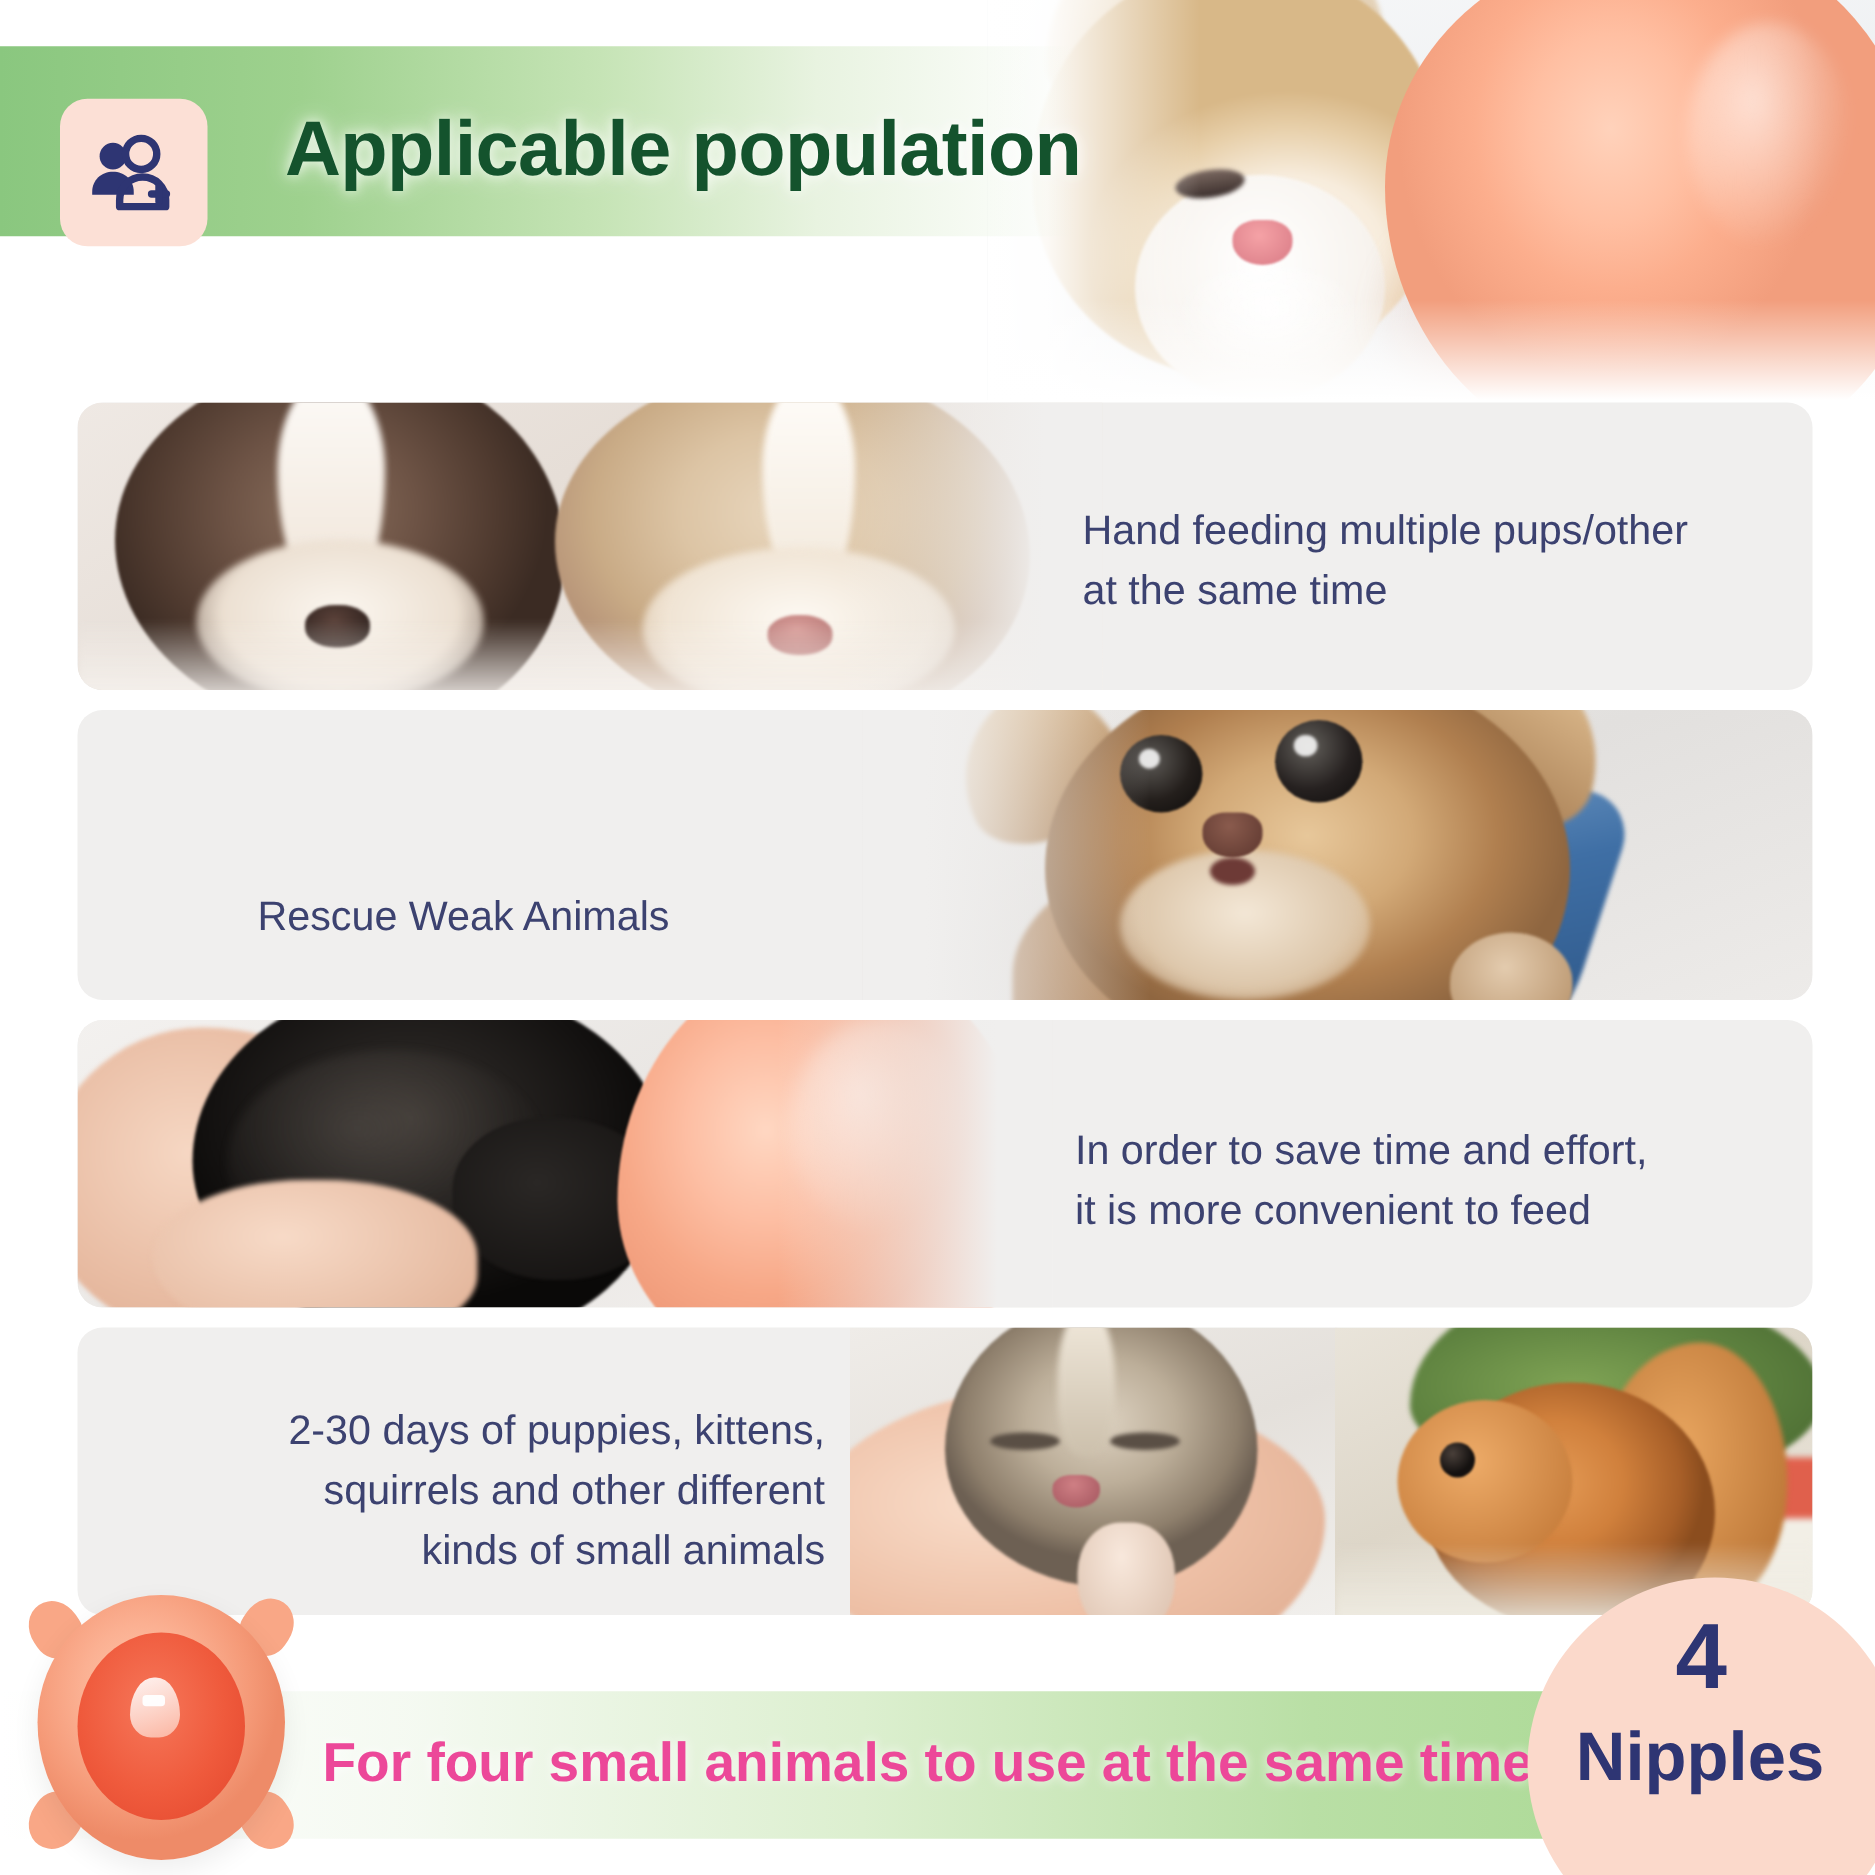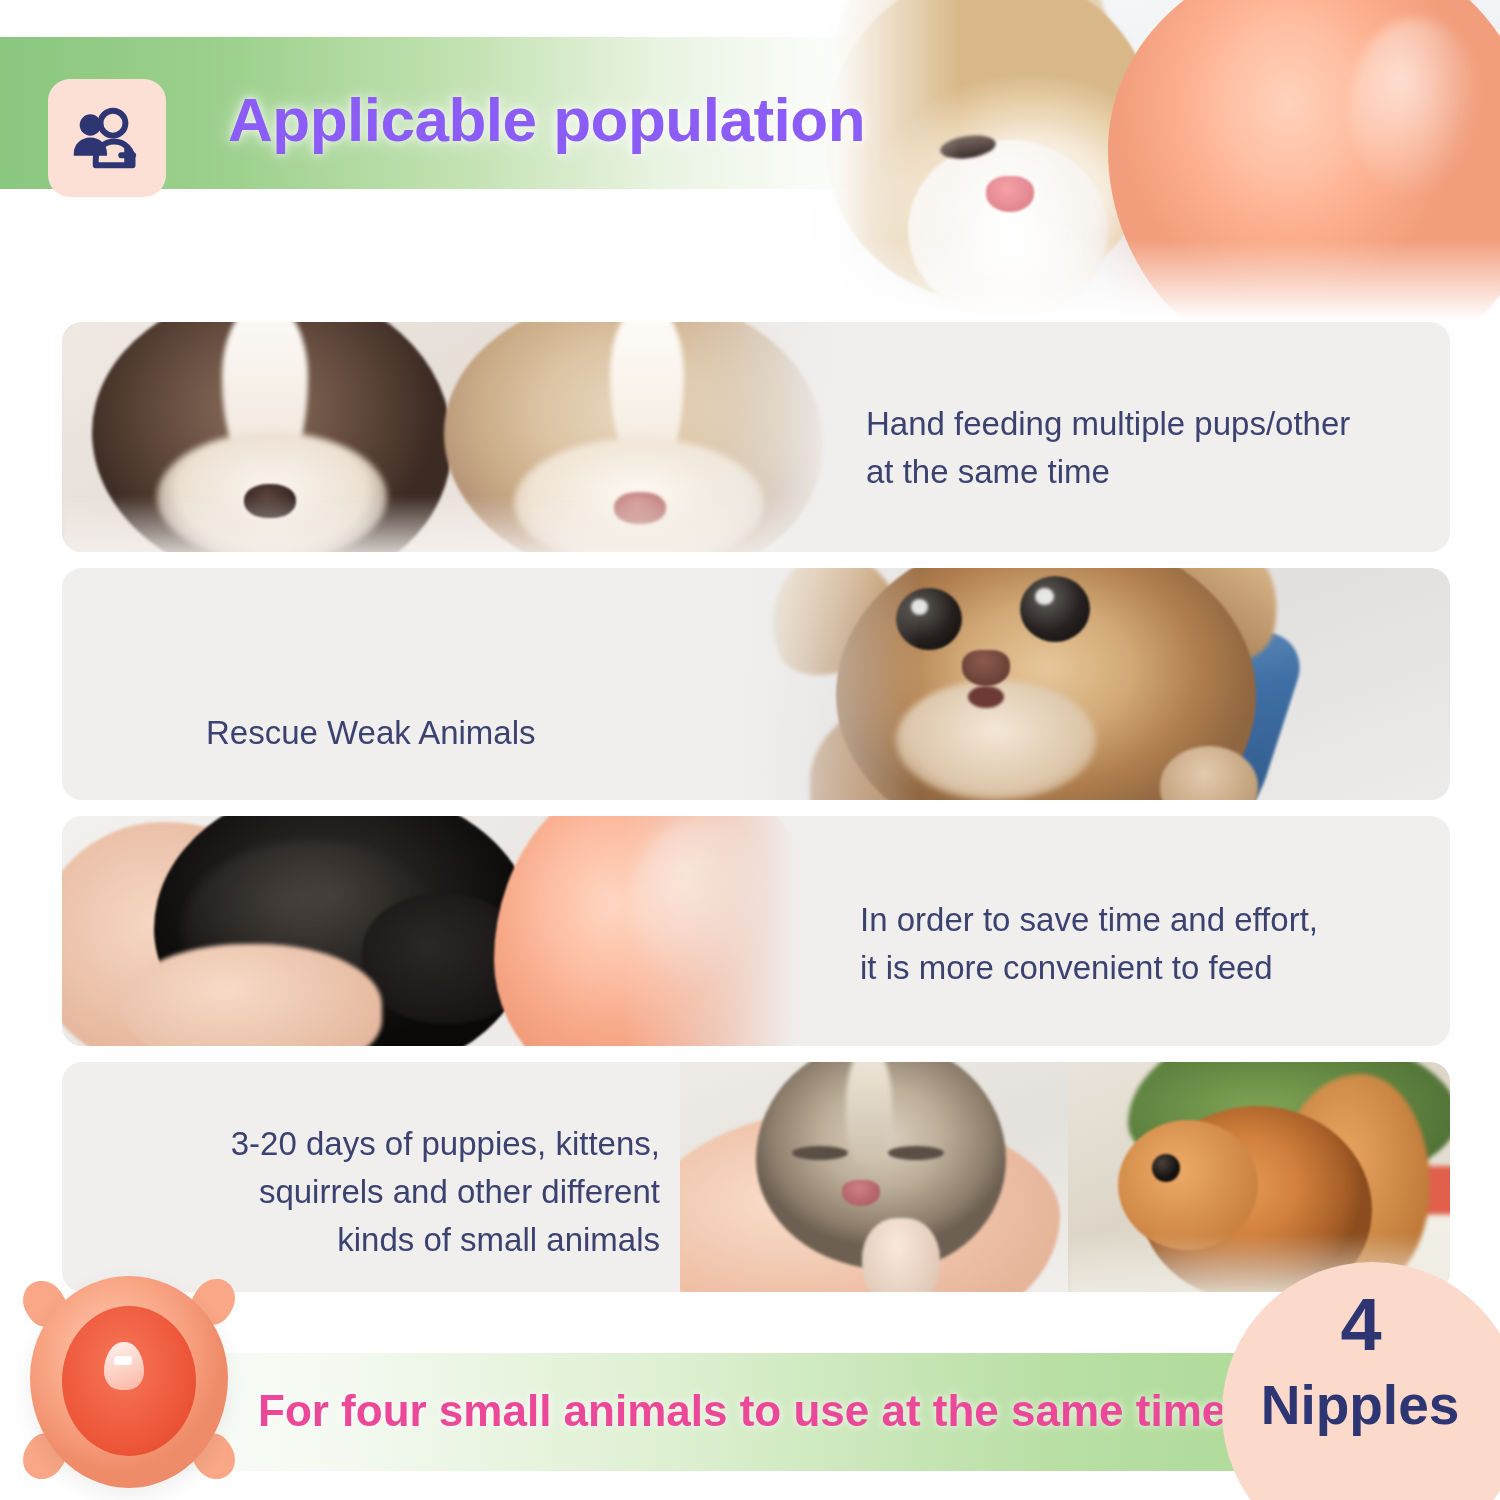--- a/index.html
+++ b/index.html
@@ -132,21 +132,21 @@
     background: #fce0d6;
     display: flex; align-items: center; justify-content: center;
   }
   #header-icon svg { width: 76px; height: 76px; display: block; }
   #page-title {
     position: absolute;
     left: 228px; top: 84px;
     font-size: 62px;
     font-weight: 700;
     letter-spacing: -0.5px;
-    color: #8b5cf6;
+    color: #14532d;
     white-space: nowrap;
     text-shadow: 0 0 10px rgba(255,255,255,.85), 0 0 22px rgba(255,255,255,.6);
   }
 
   
   .card {
     position: absolute;
     left: 62px;
     width: 1388px;
     border-radius: 20px;
@@ -703,21 +703,21 @@
     <div class="bg"></div>
     <div class="leaves"></div>
     <div class="books"></div>
     <div class="sq-tail"></div>
     <div class="sq-body"></div>
     <div class="sq-head"></div>
     <div class="sq-eye"></div>
     <div class="ground"></div>
   </div>
 </div>
-<div class="card-text right" id="text-4">3-20 days of puppies, kittens,
+<div class="card-text right" id="text-4">2-30 days of puppies, kittens,
 squirrels and other different
 kinds of small animals</div>
 
 <div id="bottom-banner"></div>
 
 <div id="product-photo">
   <div class="pp-tab t1"></div>
   <div class="pp-tab t2"></div>
   <div class="pp-tab t3"></div>
   <div class="pp-tab t4"></div>

